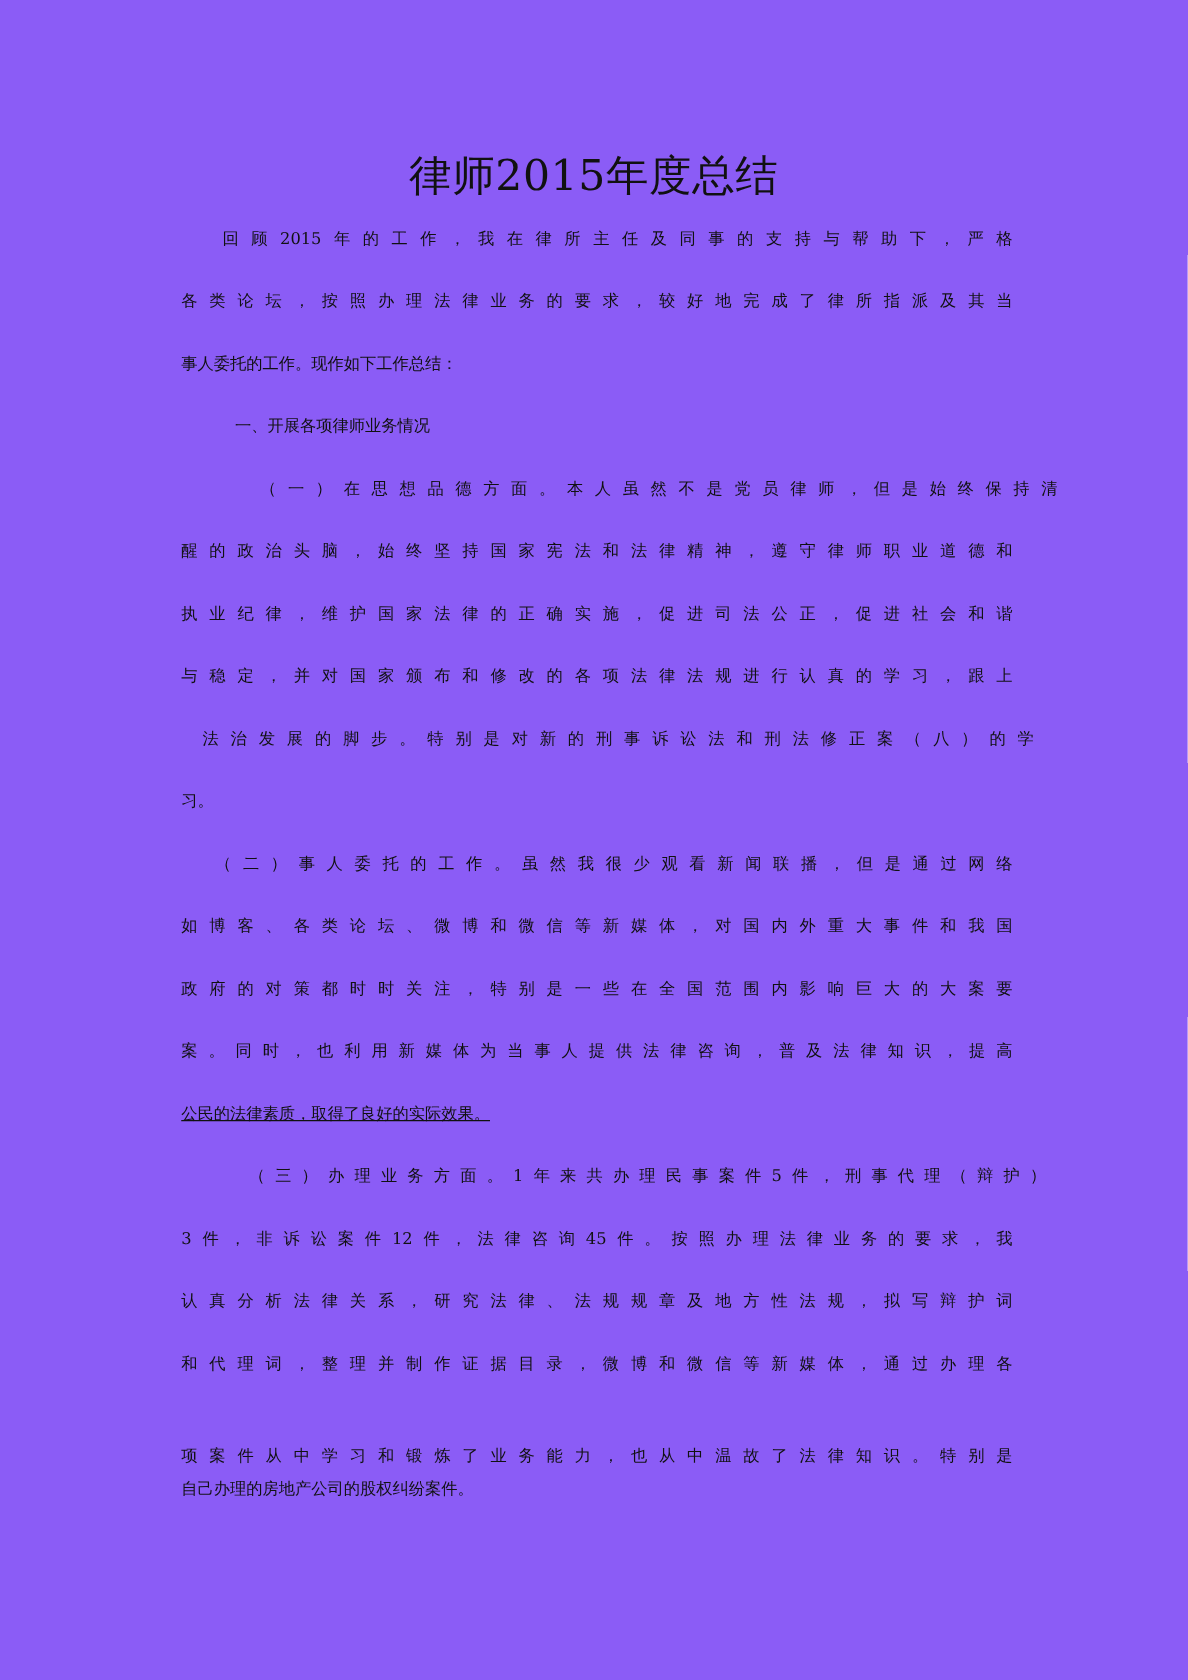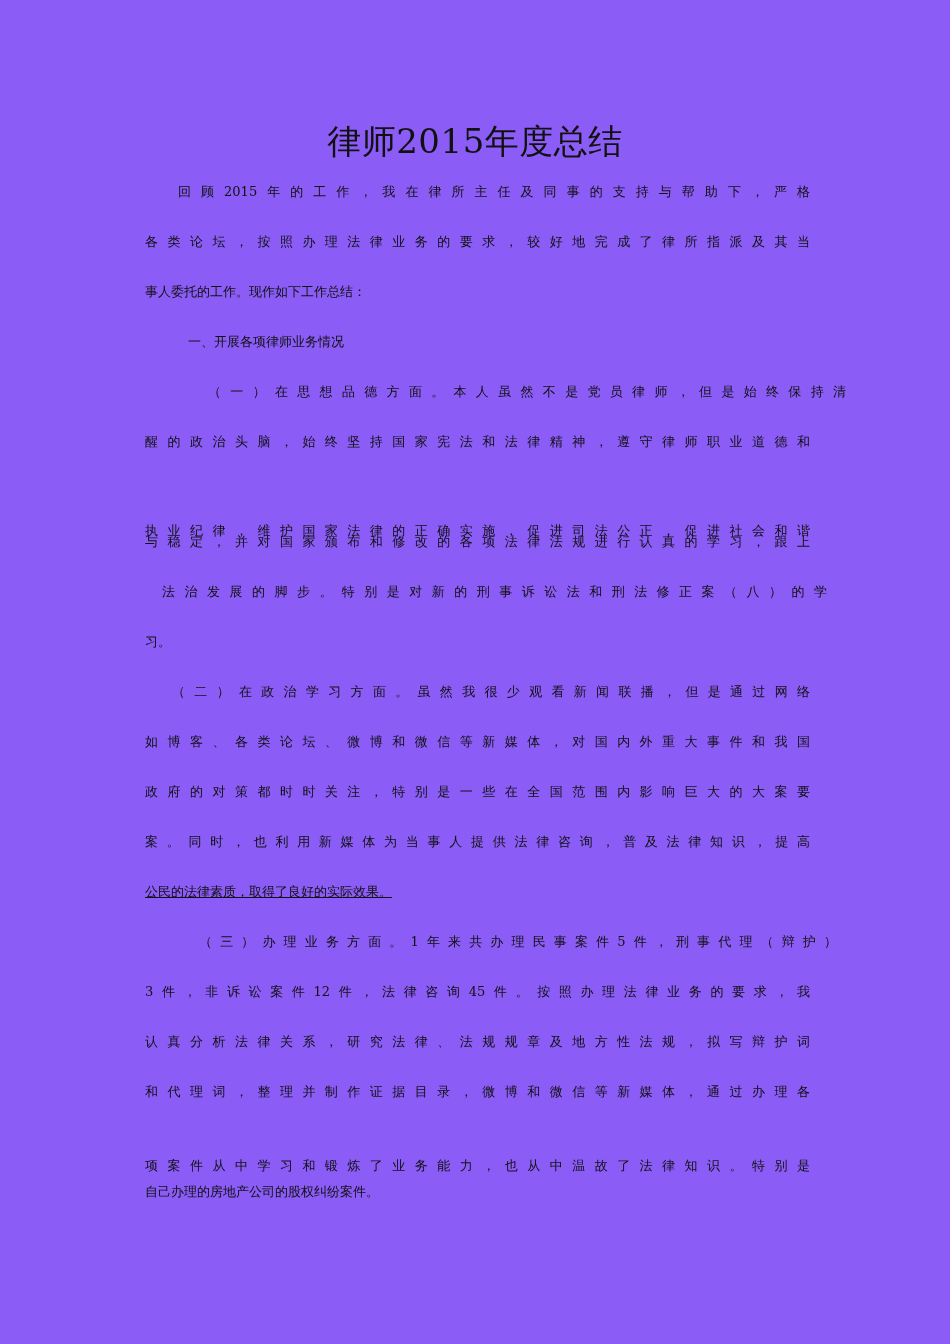--- a/index.html
+++ b/index.html
@@ -57,25 +57,25 @@
 
 <div class="page">
   <div class="title">律师2015年度总结</div>
   <div id="body-lines">
       <div class="line" style="left: 178px; top: 177px; width: 632px;">回顾2015年的工作，我在律所主任及同事的支持与帮助下，严格</div>
       <div class="line" style="left: 145px; top: 227px; width: 665px;">各类论坛，按照办理法律业务的要求，较好地完成了律所指派及其当</div>
       <div class="line last" style="left: 145px; top: 277px; width: 665px;">事人委托的工作。现作如下工作总结：</div>
       <div class="line heading" style="left: 188px; top: 327px; width: 622px;">一、开展各项律师业务情况</div>
       <div class="line" style="left: 172px; top: 377px; width: 638px; margin-left: 36px;">（一）在思想品德方面。本人虽然不是党员律师，但是始终保持清</div>
       <div class="line" style="left: 145px; top: 427px; width: 665px;">醒的政治头脑，始终坚持国家宪法和法律精神，遵守律师职业道德和</div>
-      <div class="line" style="left: 145px; top: 477px; width: 665px; margin-top: 39px;">执业纪律，维护国家法律的正确实施，促进司法公正，促进社会和谐</div>
+      <div class="line" style="left: 145px; top: 477px; width: 665px;">执业纪律，维护国家法律的正确实施，促进司法公正，促进社会和谐</div>
       <div class="line" style="left: 145px; top: 527px; width: 665px;">与稳定，并对国家颁布和修改的各项法律法规进行认真的学习，跟上</div>
       <div class="line" style="left: 145px; top: 577px; width: 665px; margin-left: 17px;">法治发展的脚步。特别是对新的刑事诉讼法和刑法修正案（八）的学</div>
       <div class="line last" style="left: 145px; top: 627px; width: 665px;">习。</div>
-      <div class="line" style="left: 172px; top: 677px; width: 638px;">（二）在政治学习方面。虽然我很少观看新闻联播，但是通过网络</div>
+      <div class="line" style="left: 172px; top: 677px; width: 638px;">（二）事人委托的工作。虽然我很少观看新闻联播，但是通过网络</div>
       <div class="line" style="left: 145px; top: 727px; width: 665px;">如博客、各类论坛、微博和微信等新媒体，对国内外重大事件和我国</div>
       <div class="line" style="left: 145px; top: 777px; width: 665px;">政府的对策都时时关注，特别是一些在全国范围内影响巨大的大案要</div>
       <div class="line" style="left: 145px; top: 827px; width: 665px;">案。同时，也利用新媒体为当事人提供法律咨询，普及法律知识，提高</div>
       <div class="line last" style="left: 145px; top: 877px; width: 665px; text-decoration: underline;">公民的法律素质，取得了良好的实际效果。</div>
       <div class="line" style="left: 172px; top: 927px; width: 638px; margin-left: 27px;">（三）办理业务方面。1年来共办理民事案件5件，刑事代理（辩护）</div>
       <div class="line" style="left: 145px; top: 977px; width: 665px;">3件，非诉讼案件12件，法律咨询45件。按照办理法律业务的要求，我</div>
       <div class="line" style="left: 145px; top: 1027px; width: 665px;">认真分析法律关系，研究法律、法规规章及地方性法规，拟写辩护词</div>
       <div class="line" style="left: 145px; top: 1077px; width: 665px;">和代理词，整理并制作证据目录，微博和微信等新媒体，通过办理各</div>
       <div class="line" style="left: 145px; top: 1127px; width: 665px; margin-top: 24px;">项案件从中学习和锻炼了业务能力，也从中温故了法律知识。特别是</div>
       <div class="line last" style="left: 145px; top: 1177px; width: 665px;">自己办理的房地产公司的股权纠纷案件。</div>

